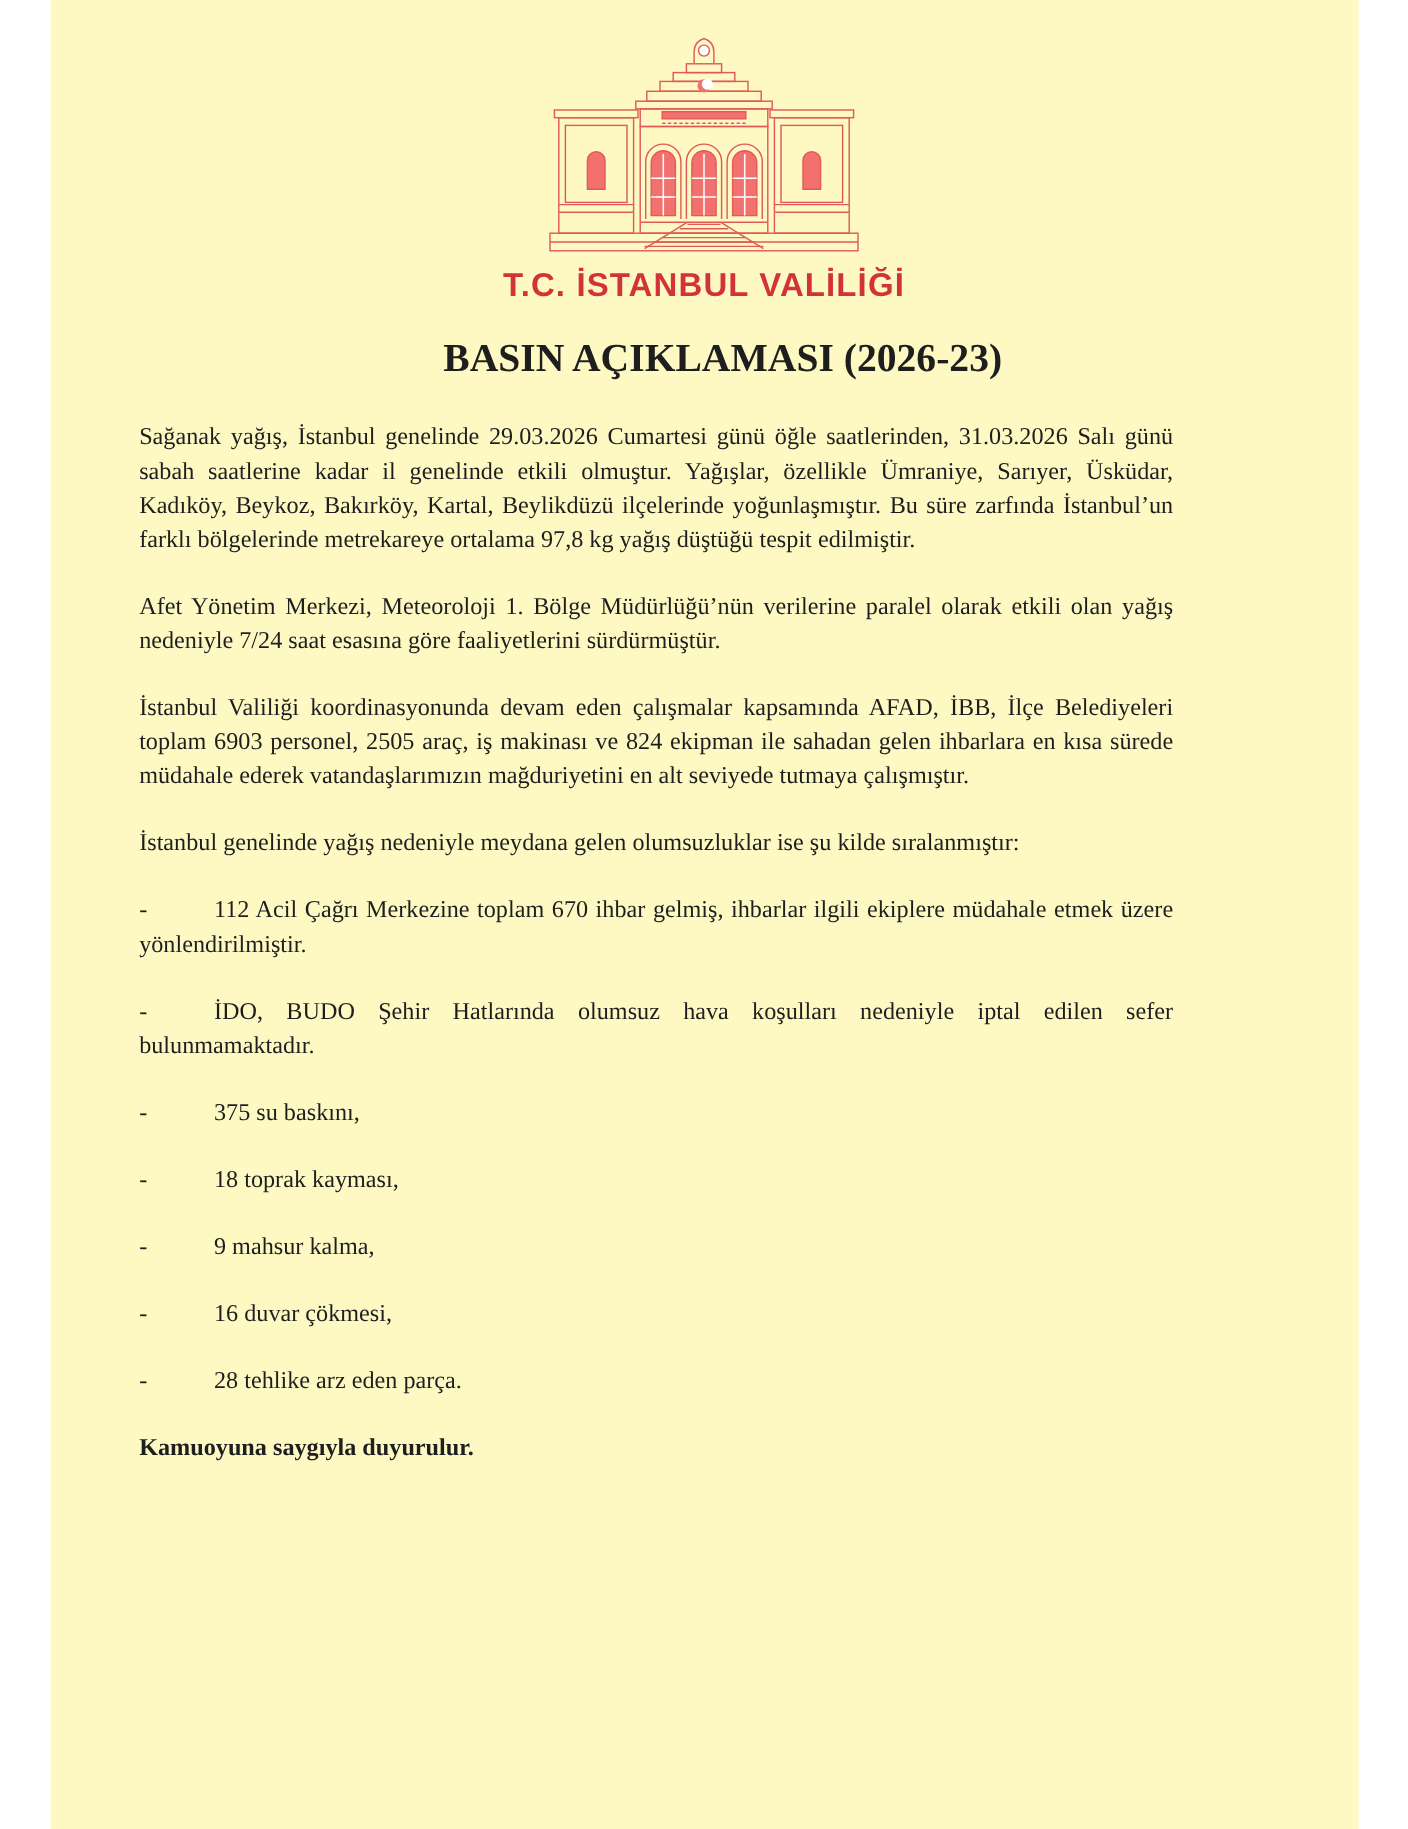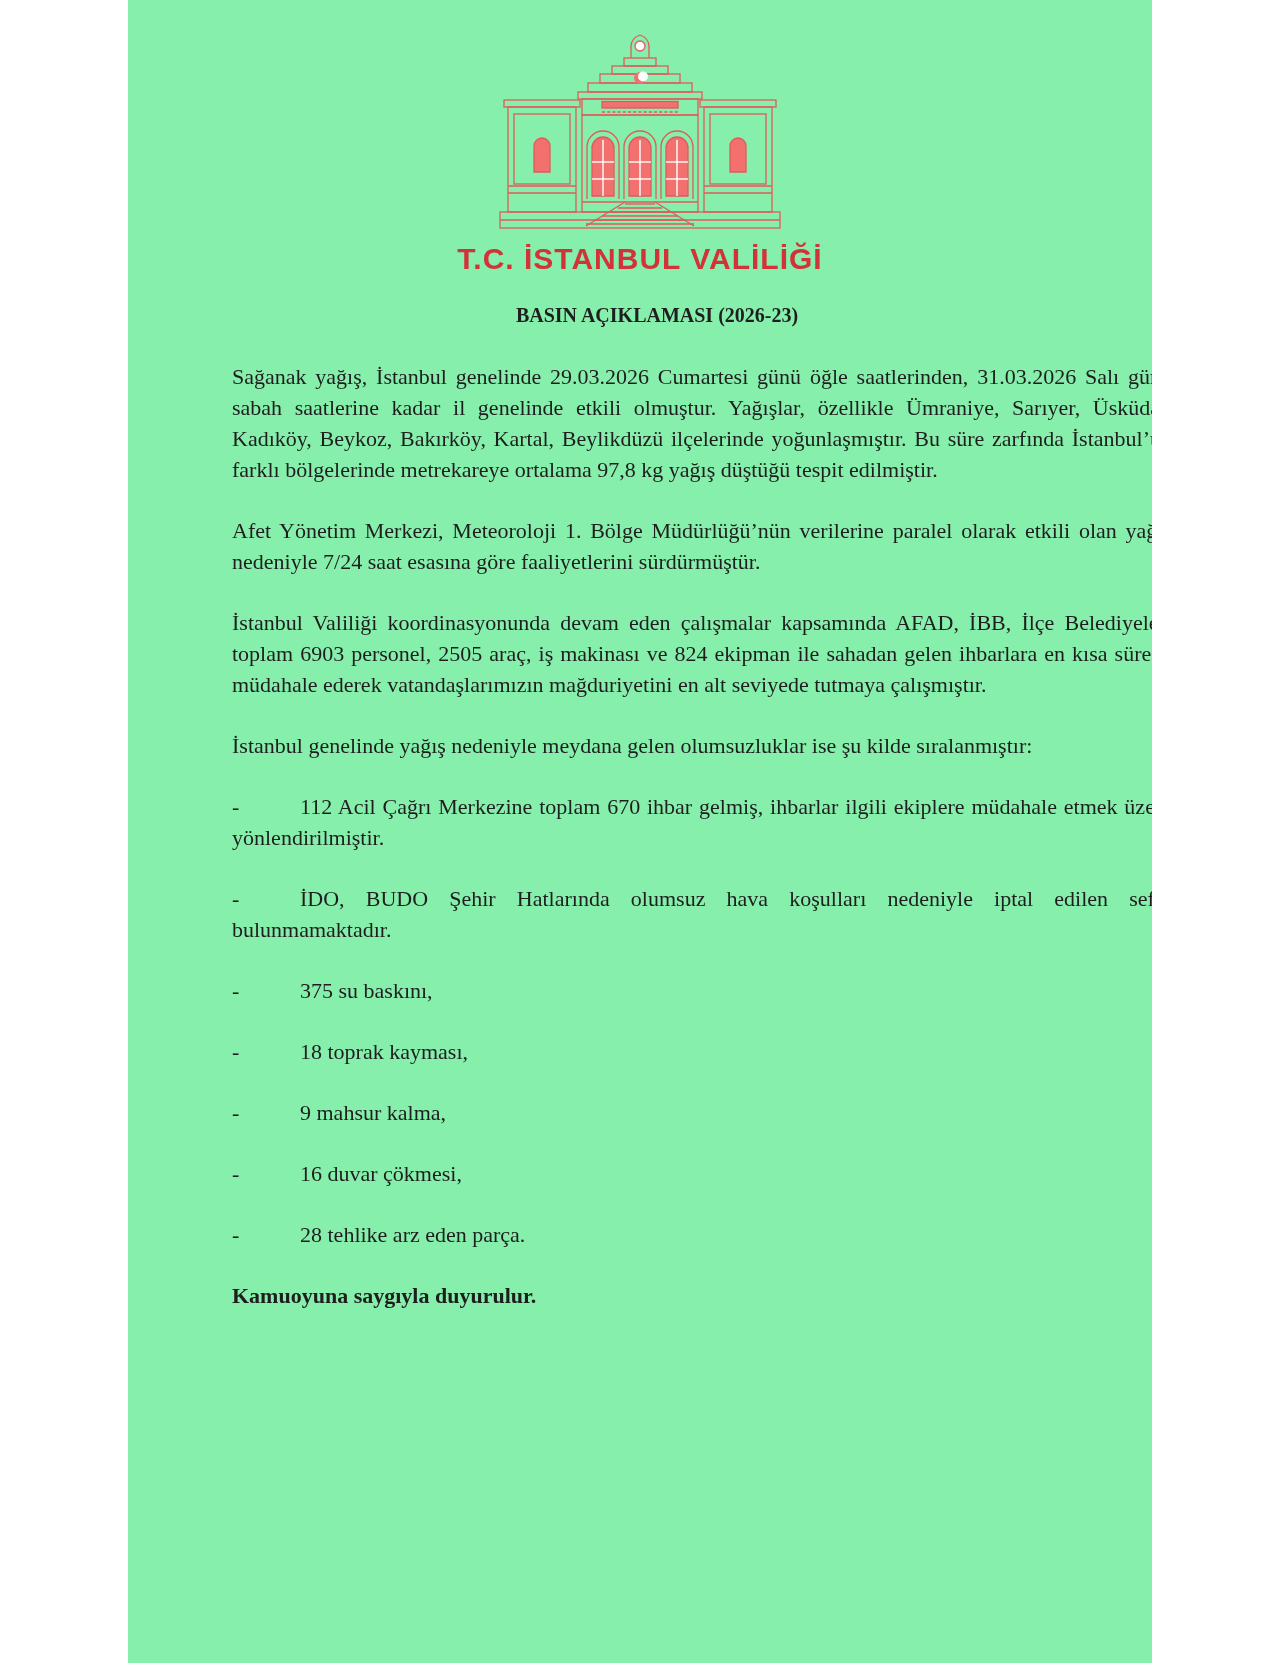--- a/index.html
+++ b/index.html
@@ -2,24 +2,24 @@
 <html lang="tr"><head>
 <meta charset="utf-8">
 <style>
   html, body {
     margin: 0;
     padding: 0;
     background: #ffffff;
   }
   .page {
     position: relative;
-    width: 1024px;
+    width: 1189px;
     height: 1663px;
     margin: 0 auto;
-    background: #86efac;
+    background: #fef9c3;
     font-family: "Liberation Serif", "DejaVu Serif", serif;
     color: #1e1e1e;
     overflow: hidden;
   }
   .header {
     text-align: center;
     padding-top: 34px;
   }
   .logo-wrap {
     display: inline-block;
@@ -33,28 +33,28 @@
     margin-top: 4px;
     line-height: 1.1;
   }
   .doc-title {
     font-size: 27px;
     font-weight: 700;
     margin-top: 26px;
     line-height: 1.2;
   }
   .doc-subtitle {
-    font-size: 20px;
+    font-size: 36px;
     font-weight: 700;
     margin-top: 28px;
     line-height: 1.2;
     margin-left: 34px;
   }
   .content {
-    margin-left: 104px;
+    margin-left: 81px;
     width: 940px;
     margin-top: 34px;
     font-size: 22px;
     line-height: 31px;
     text-align: justify;
   }
   .para {
     margin: 0 0 30px 0;
   }
   .list-item {

